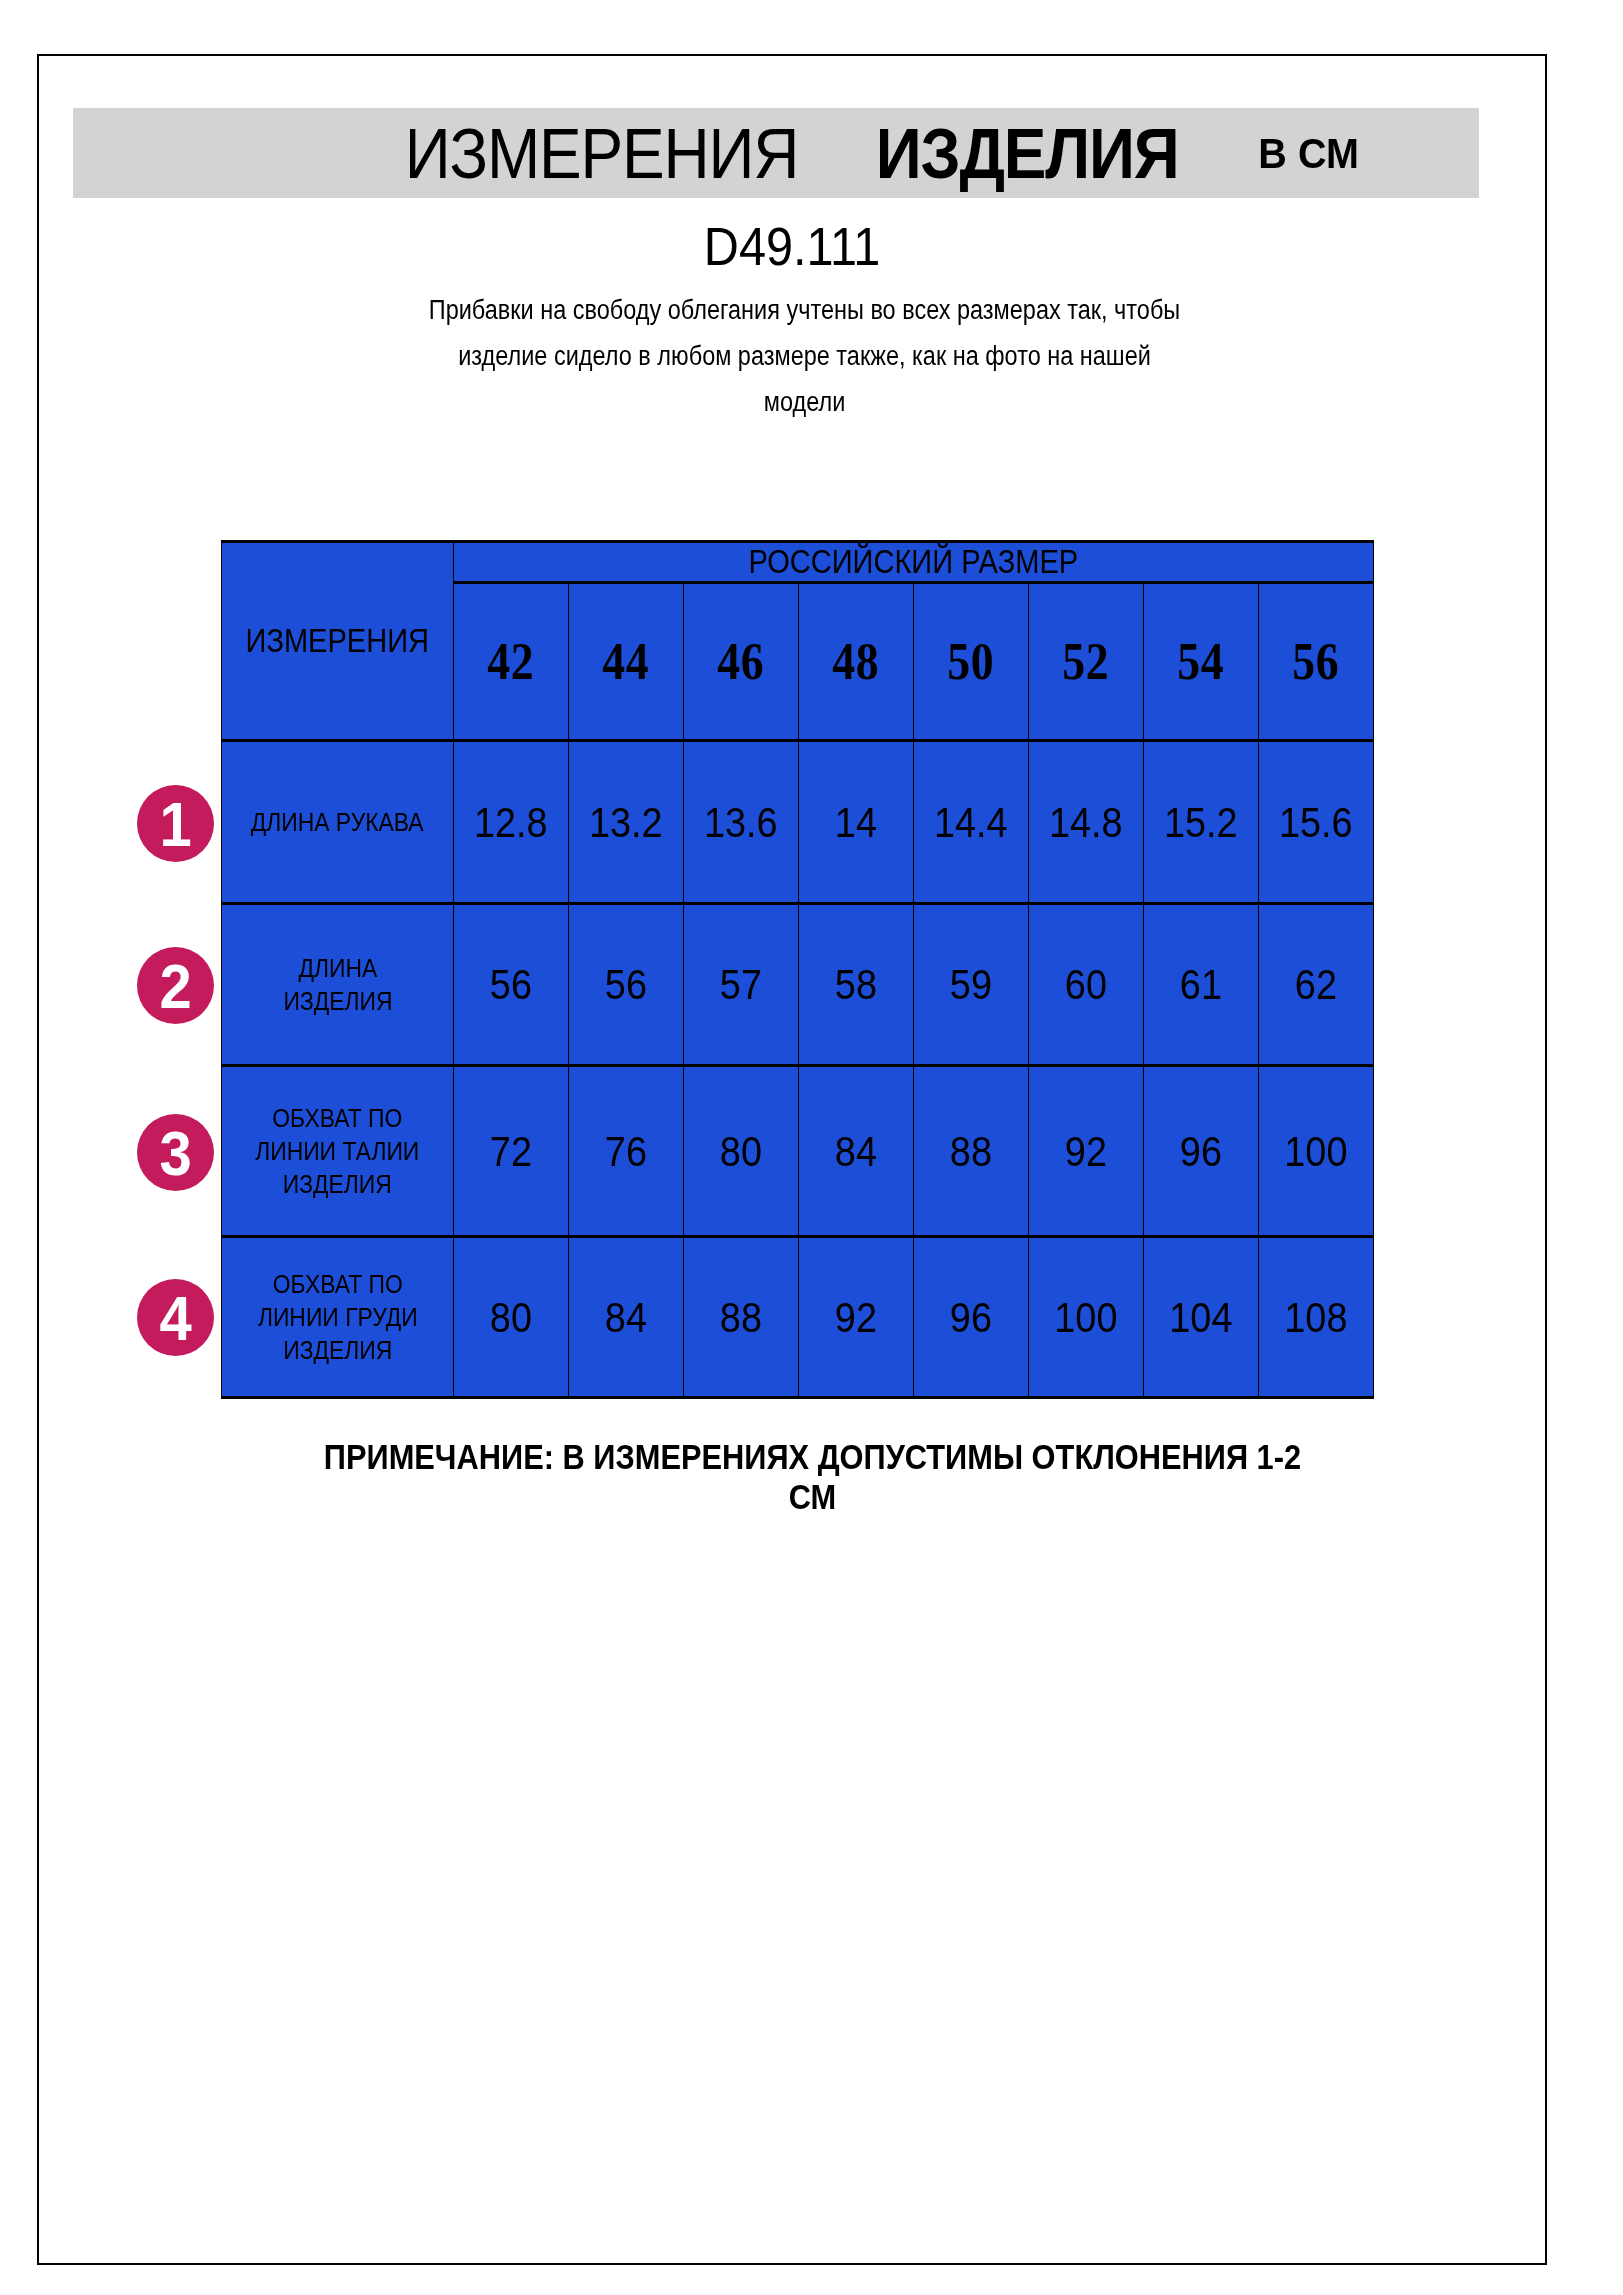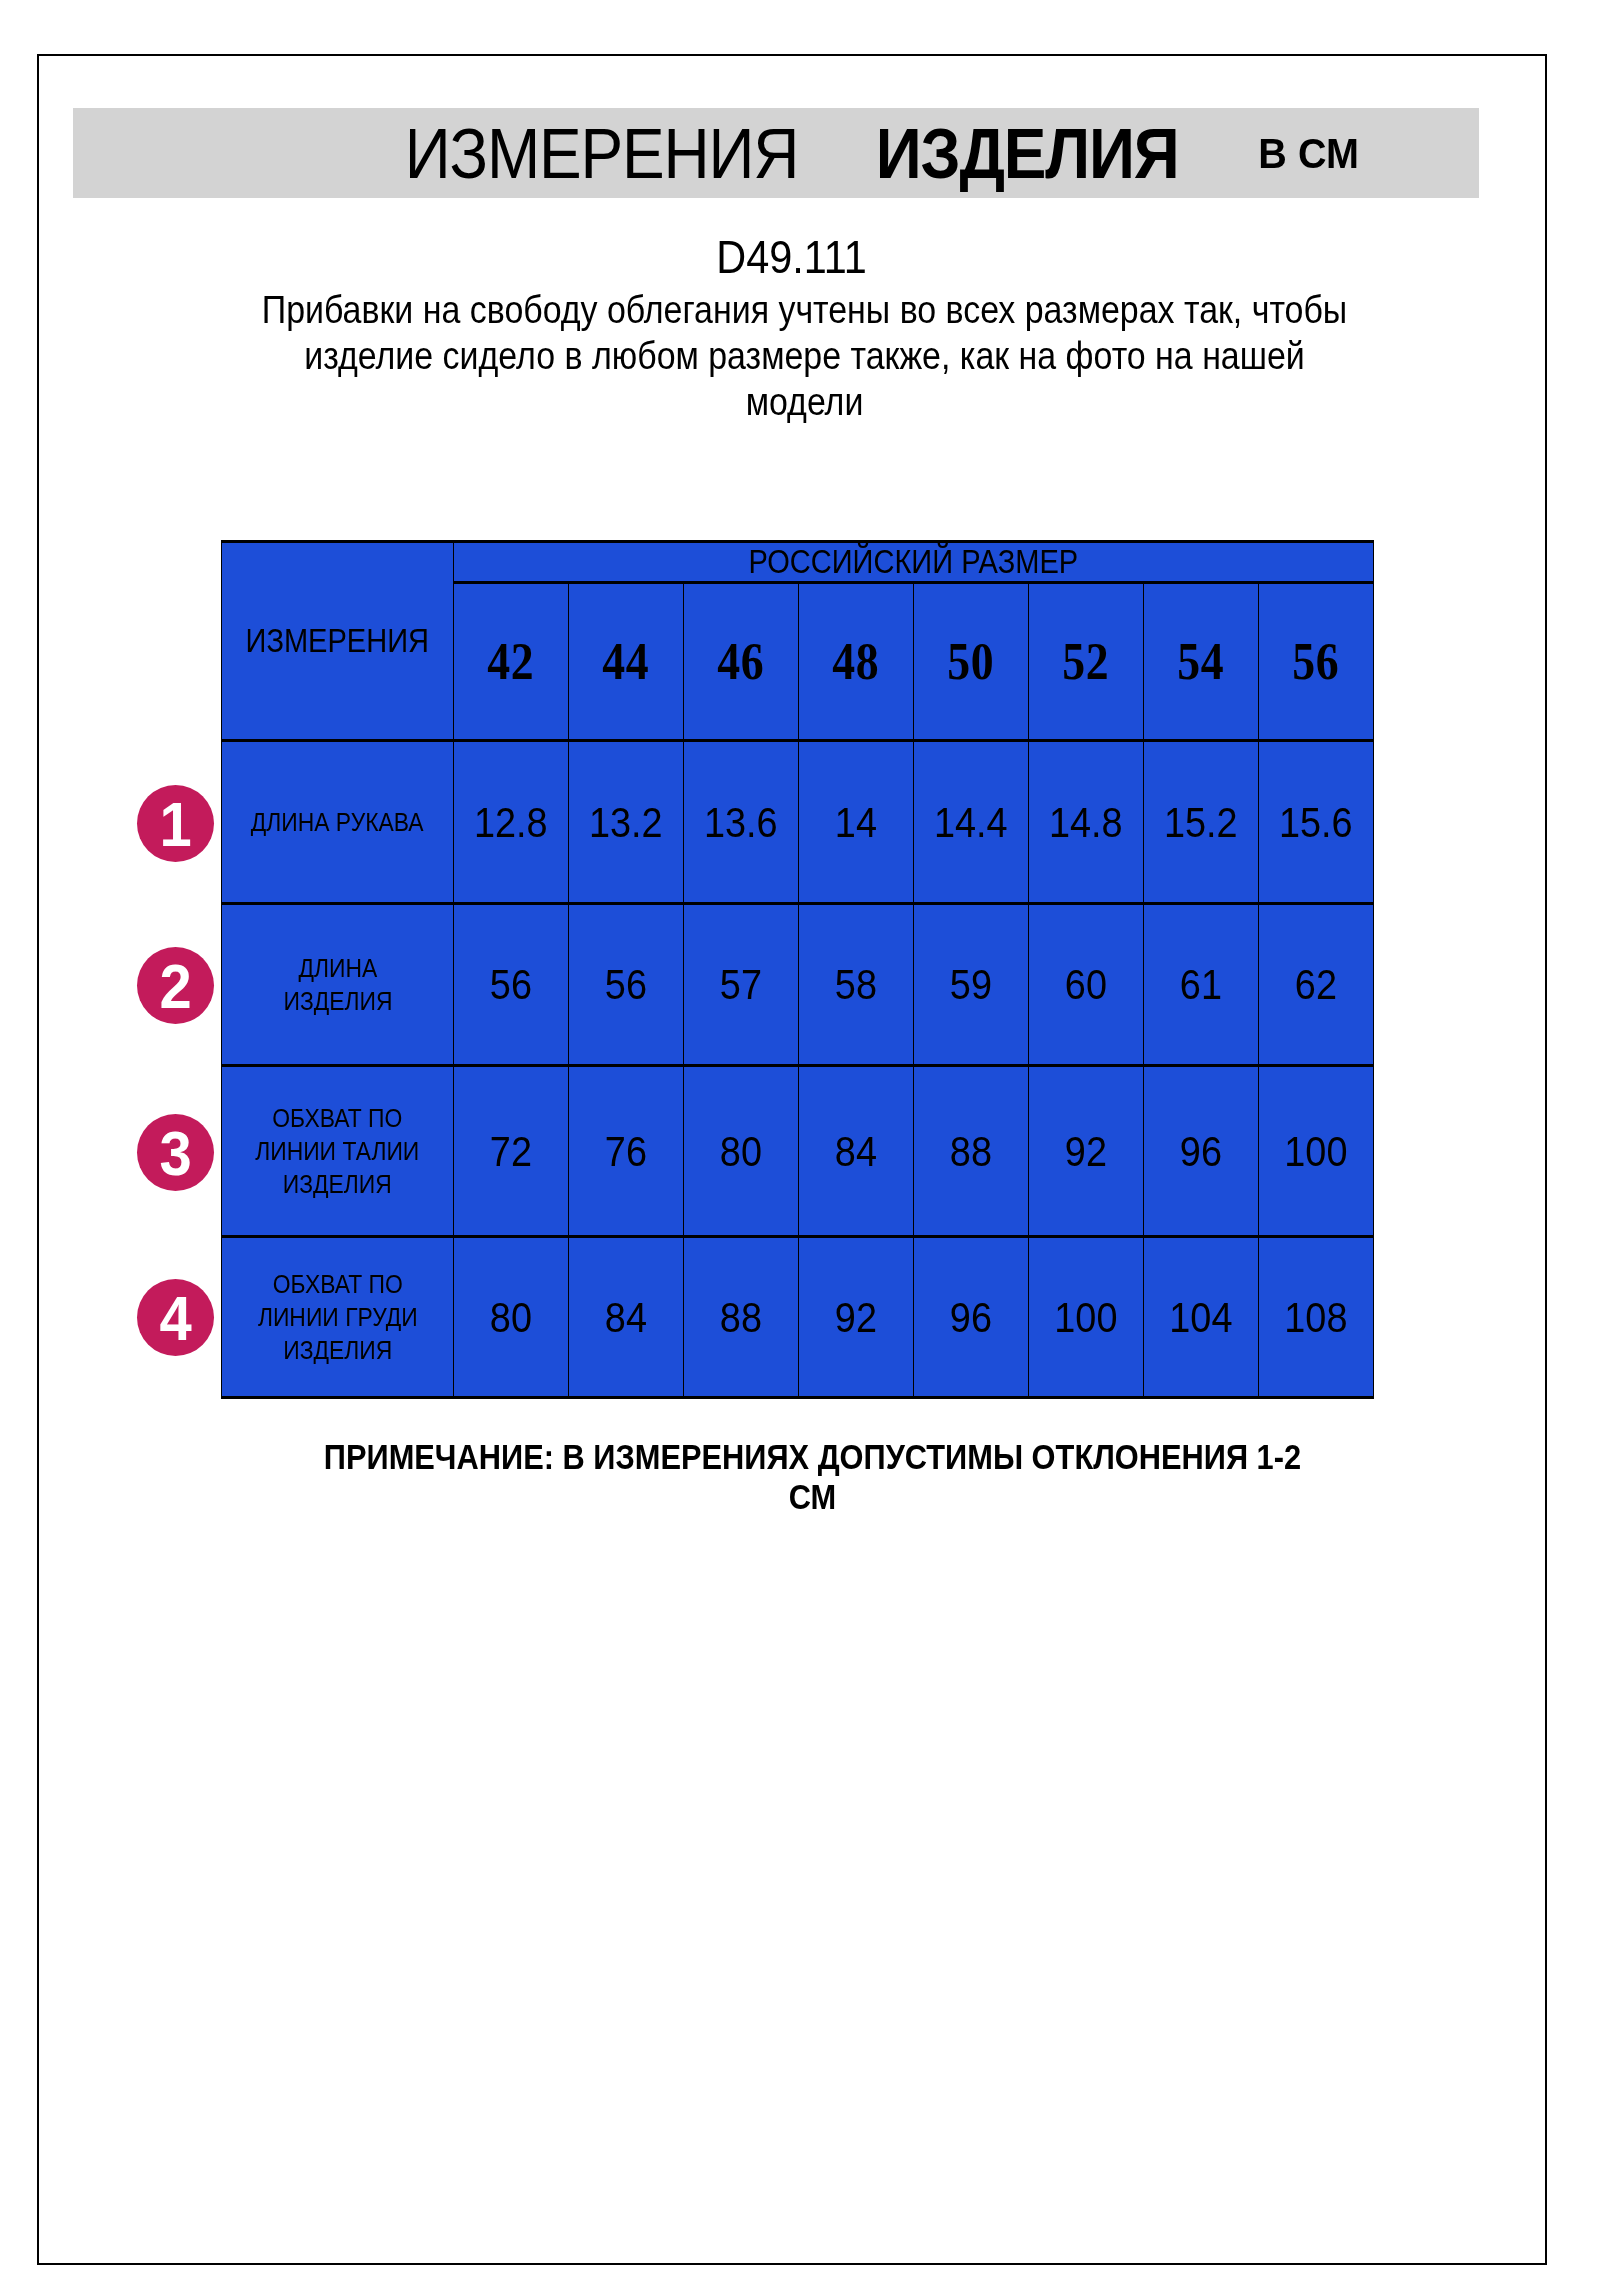--- a/index.html
+++ b/index.html
@@ -20,27 +20,27 @@
   .title-band{
     position:absolute;left:73px;top:108px;width:1406px;height:90px;
     display:flex;align-items:center;justify-content:center;gap:39px;
   }
   .title-band .inner{display:flex;align-items:center;gap:39px;transform:translateX(97px);}
   .title-w1{font-size:71px;font-weight:400;letter-spacing:-1.3px;transform:scaleX(0.90);display:inline-block;}
   .title-w2{font-size:71px;font-weight:700;letter-spacing:-1.3px;transform:scaleX(0.90);display:inline-block;}
   .title-unit{font-size:43px;font-weight:700;transform:scaleX(0.92);display:inline-block;margin-left:19.6px;}
 
   .model-code{
-    position:absolute;left:37px;top:230px;width:1510px;text-align:center;
-    font-size:46px;font-weight:400;
+    position:absolute;left:37px;top:215px;width:1510px;text-align:center;
+    font-size:54px;font-weight:400;
   }
   .model-code .cx{transform:scaleX(0.90);}
   .intro-text{
     position:absolute;left:73px;top:287px;width:1463px;text-align:center;
-    font-size:39px;line-height:46px;font-weight:400;
+    font-size:27px;line-height:46px;font-weight:400;
   }
   .intro-text .cx{transform:scaleX(0.87);width:100%;}
 
   
   .size-table{
     position:absolute;left:221px;top:540px;width:1147px;
     border-collapse:collapse;table-layout:fixed;
   }
   .size-table td{
     border-left:1.3px solid #000;border-right:1.3px solid #000;

